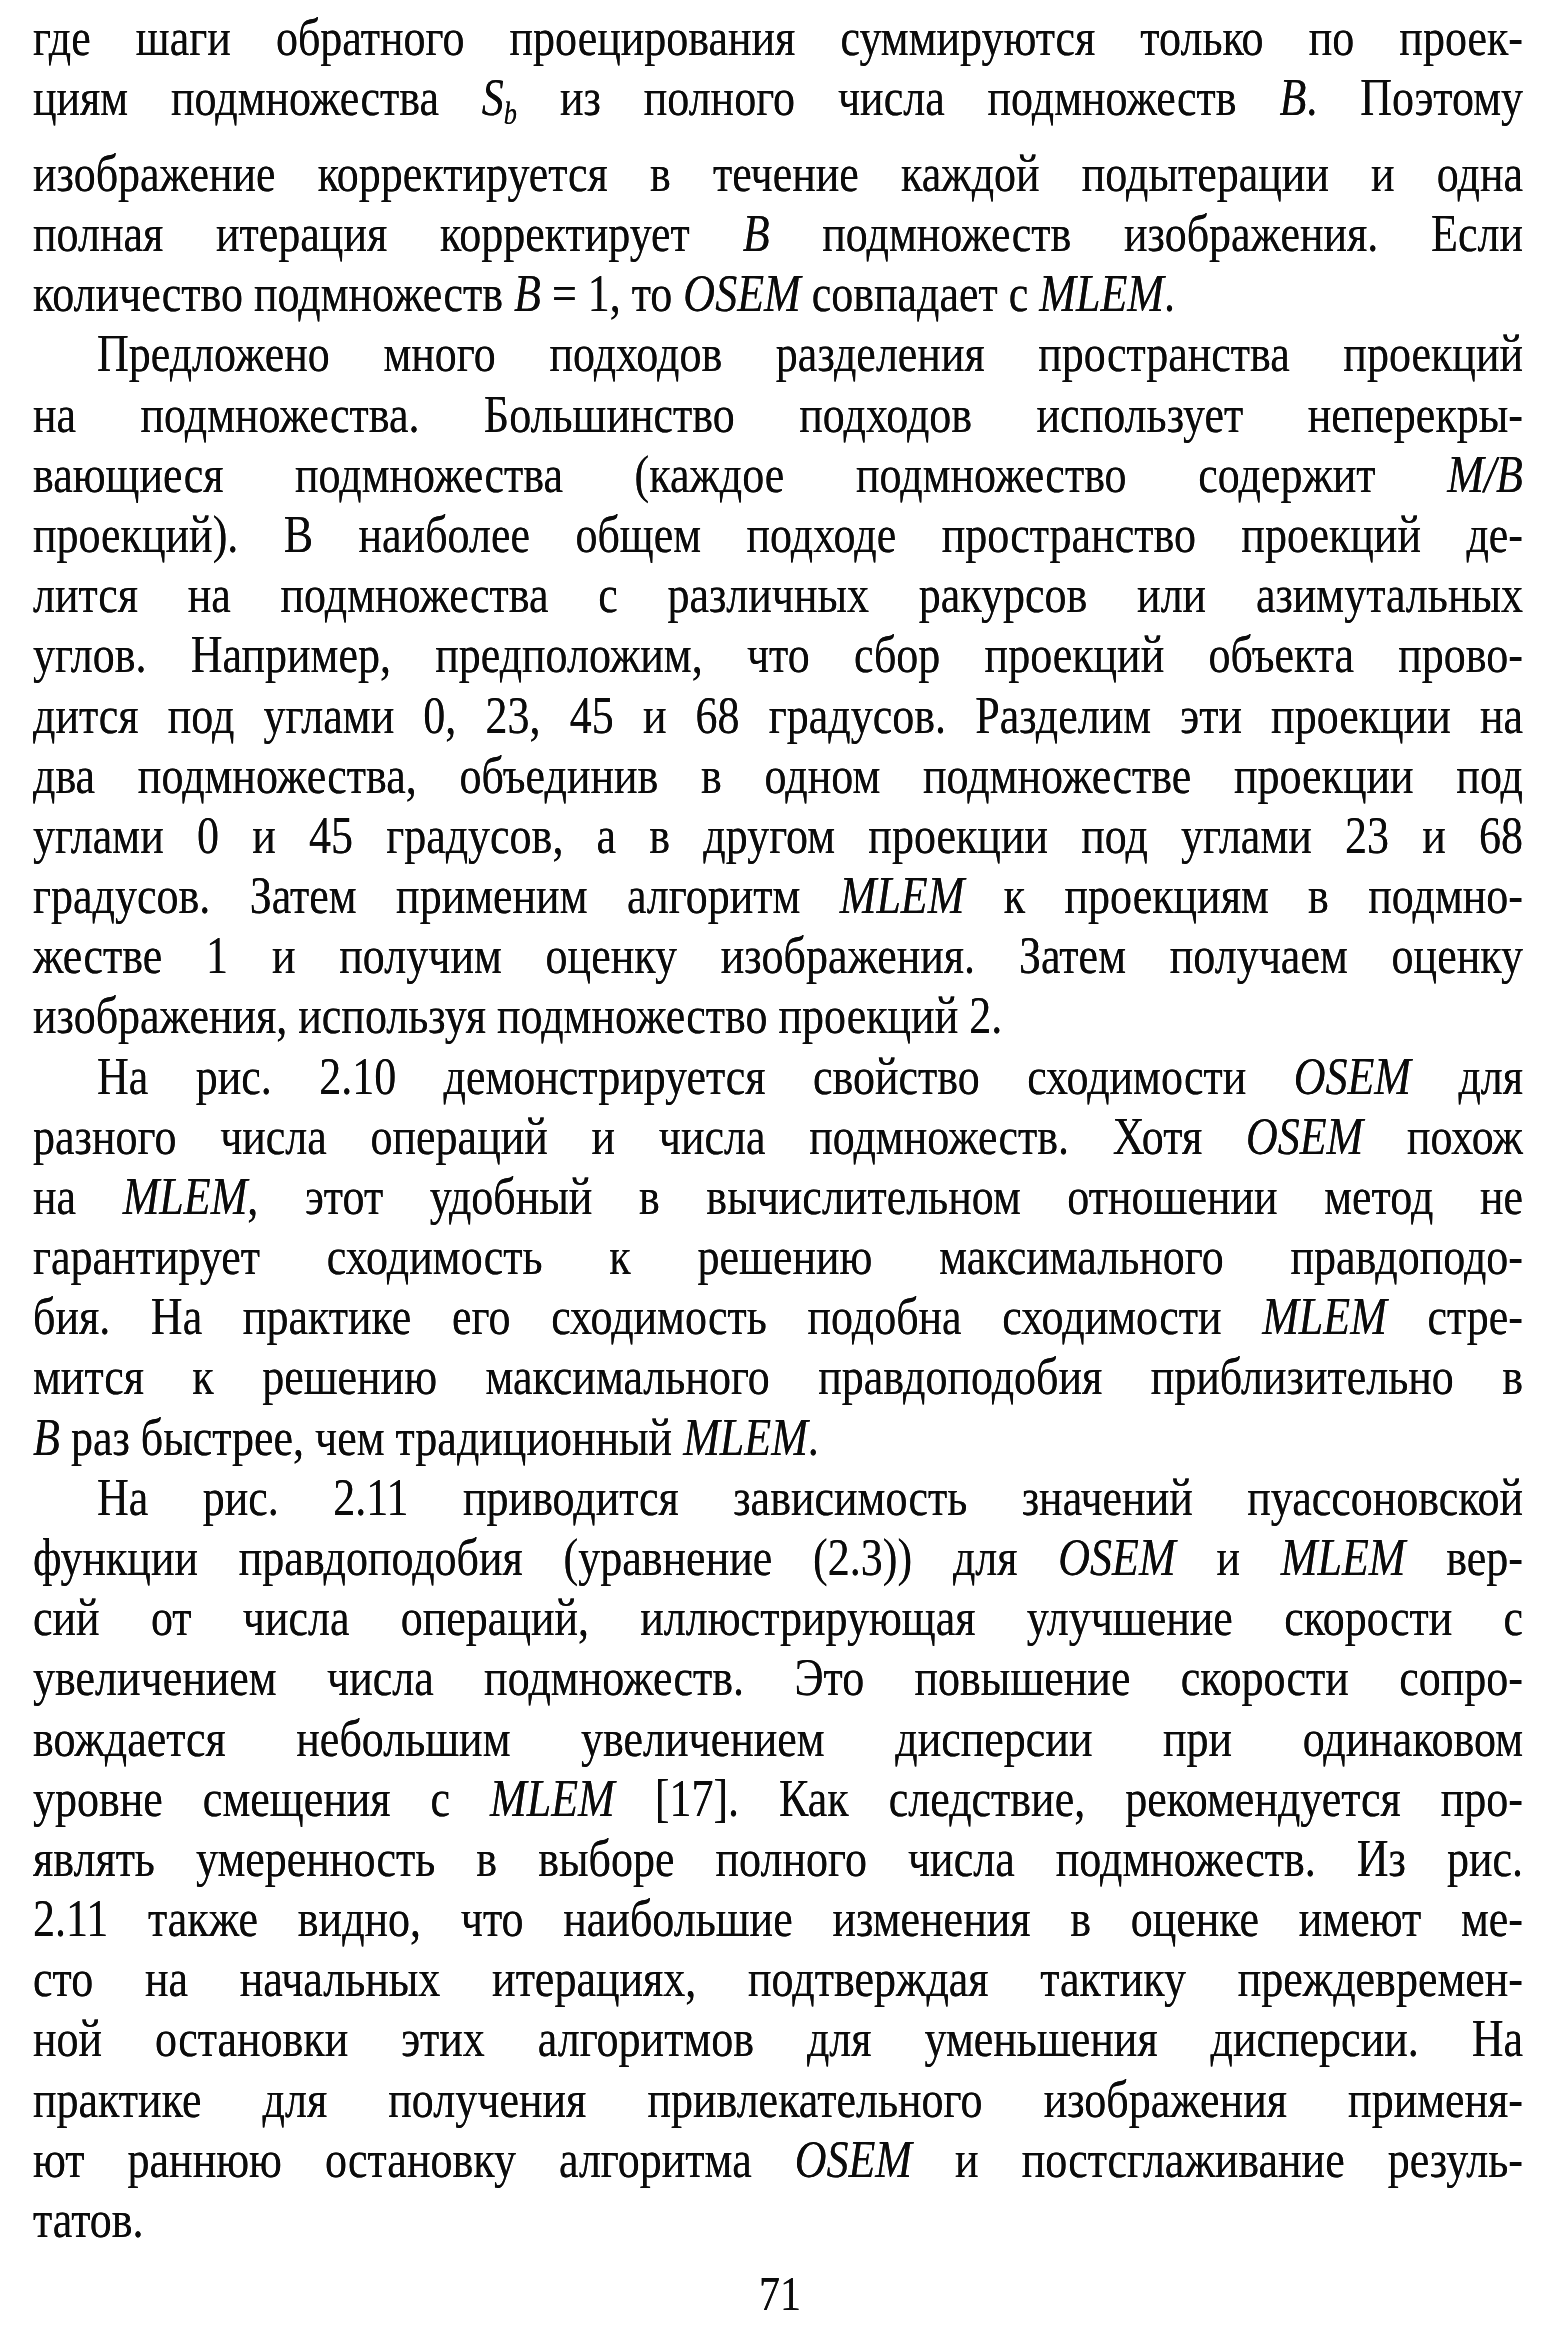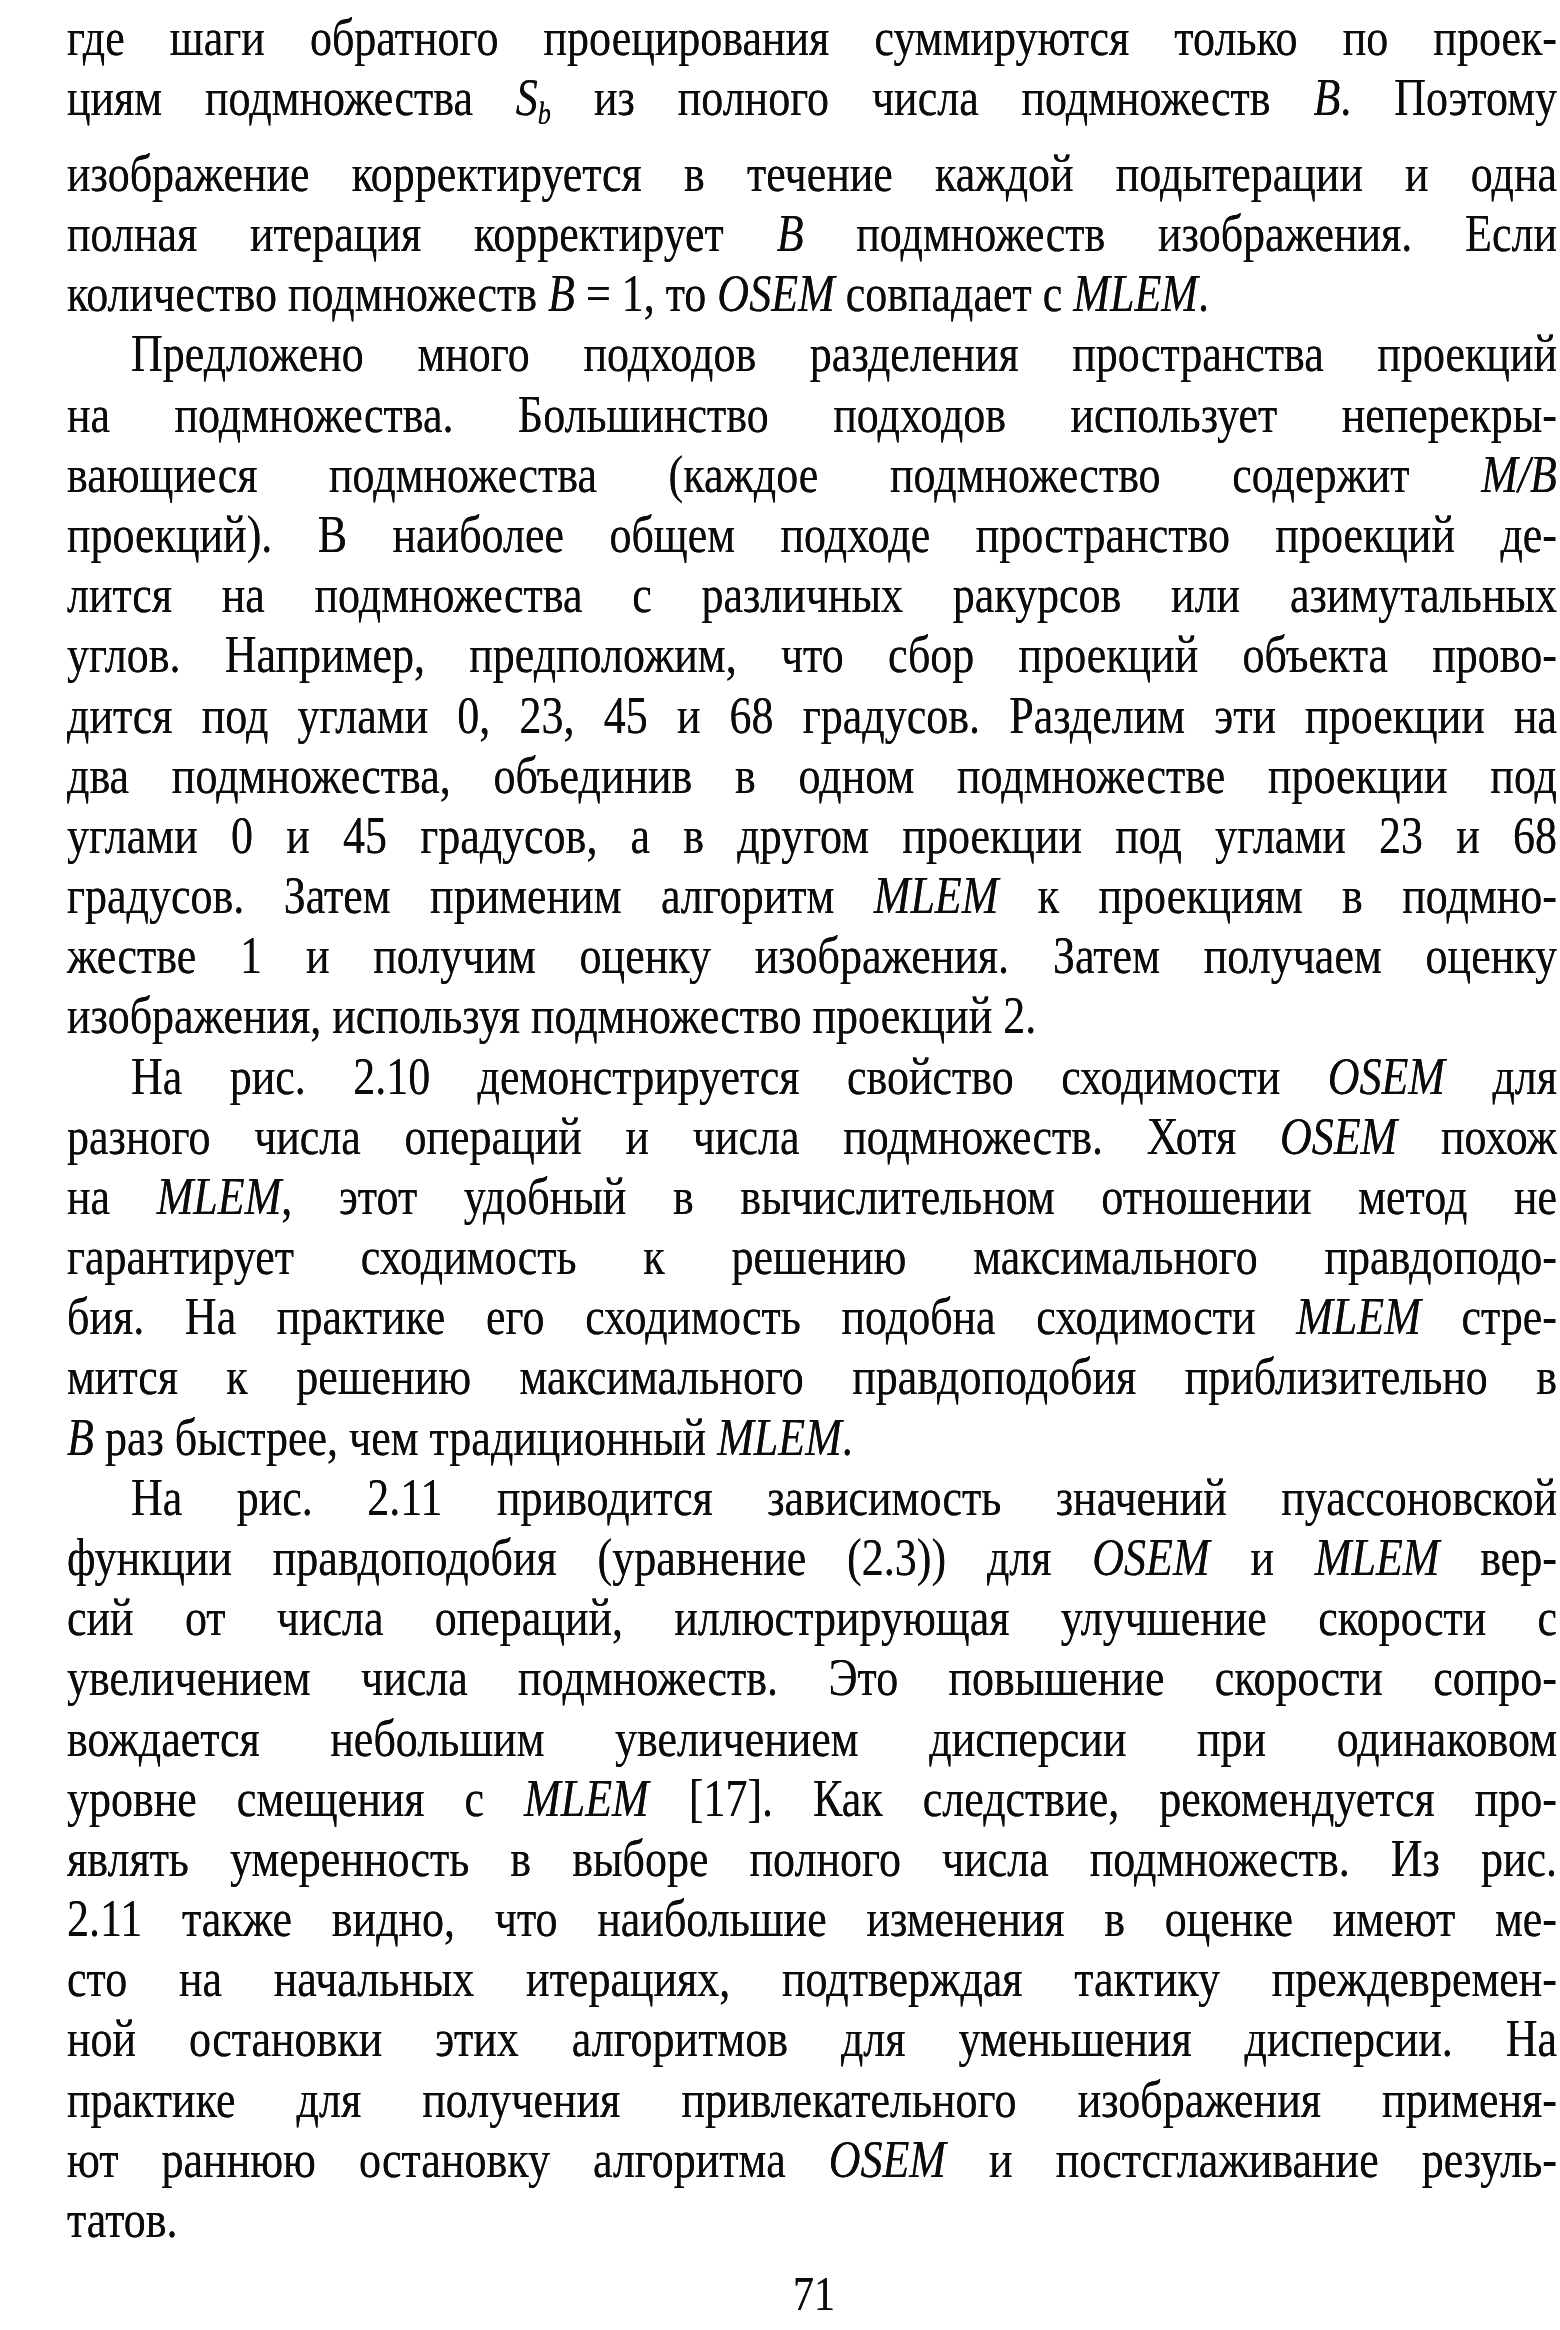--- a/index.html
+++ b/index.html
@@ -9,21 +9,20 @@
     background: #ffffff;
     position: relative;
     font-family: "Liberation Serif", "DejaVu Serif", serif;
     color: #0b0b0b;
     overflow: hidden;
   }
   .page {
     position: absolute;
     inset: 0;
     background: #ffffff;
-    margin-left: 34px;
   }
   .text-block {
     position: absolute;
     left: 33px;
     top: 7.8px;
     width: 1490px;
     font-size: 44px;
     line-height: 51px;
     transform: scaleY(1.18);
     transform-origin: 0 0;

